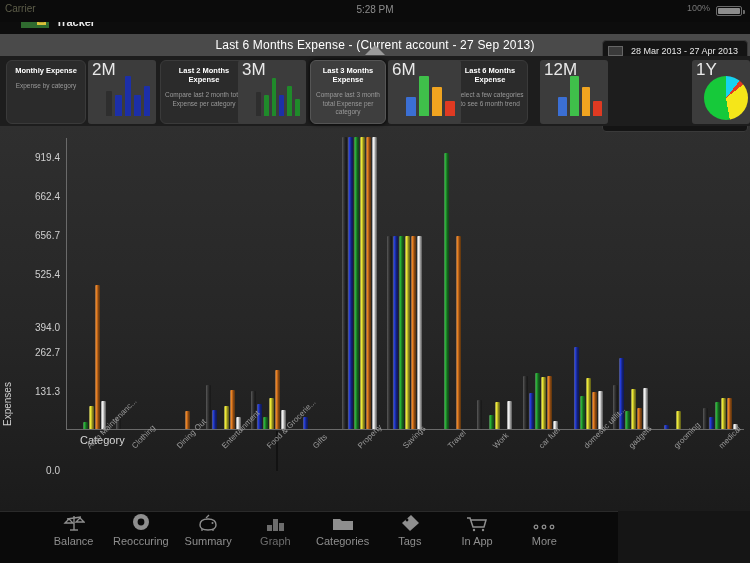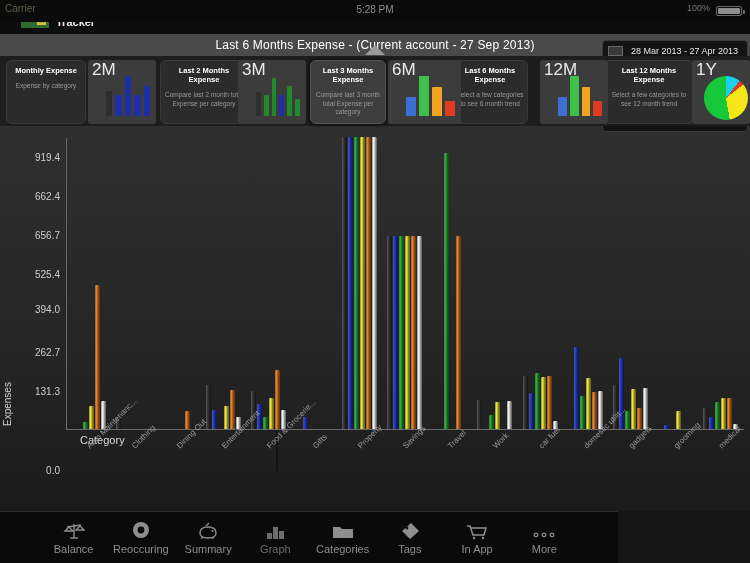--- a/index.html
+++ b/index.html
@@ -132,40 +132,40 @@
     position:absolute; left:32px; top:308px; font-size:11px; color:#d6d6d6;margin-left:48px;
   }
   #cursorline{
     position:absolute; left:276px; top:305px; width:2px; height:40px; background:#121212;
   }
 
   
   #tabbar{
     position:absolute; left:0; bottom:0; width:618px; height:52px;
     background:#0a0a0a; border-top:1px solid #2a2a2a;
-    display:flex; align-items:center; padding:0 40px;
+    display:flex; align-items:flex-start; padding:0 40px;
   }
   .tab{ flex:1; display:flex; flex-direction:column; align-items:center; gap:3px; color:#8e8e8e;}
   .tab.active{ color:#6d6d6d;}
   .tab .tbl{ font-size:11px;}
   .ticon{ height:20px; display:flex; align-items:flex-end; }
 </style>
 </head>
 <body>
 
 <div id="chart">
   <div id="axisTitleY">Expenses</div>
   <div id="axisTitleX">Category</div>
   <div id="plot">
     <div id="axisX"></div>
     <div id="axisY"></div>
   <div class="ylabel" style="top: 292px; margin-top: 40px;">0.0</div>
       <div class="ylabel" style="top: 253.077px;">131.3</div>
       <div class="ylabel" style="top: 214.123px; text-align: right;">262.7</div>
-      <div class="ylabel" style="top: 171px; margin-left: 40px;">394.0</div>
+      <div class="ylabel" style="top: 189px; margin-left: 40px;">394.0</div>
       <div class="ylabel" style="top: 136.247px;">525.4</div>
       <div class="ylabel" style="top: 97.3235px;">656.7</div>
       <div class="ylabel" style="top: 58.3704px;">662.4</div>
       <div class="ylabel" style="top: 19.4469px;">919.4</div>
       <div class="cluster" style="left: 4.6px;">
         <div class="bar" style="height: 0px; background: linear-gradient(90deg, rgb(67, 67, 67) 0%, rgb(46, 46, 46) 45%, rgb(25, 25, 25) 100%); visibility: hidden;"></div>
         <div class="bar" style="height: 0px; background: linear-gradient(90deg, rgb(41, 68, 244) 0%, rgb(28, 47, 168) 45%, rgb(15, 26, 92) 100%); visibility: hidden;"></div>
         <div class="bar" style="height: 7.11472px; background: linear-gradient(90deg, rgb(45, 200, 61) 0%, rgb(31, 138, 42) 45%, rgb(17, 76, 23) 100%);"></div>
         <div class="bar" style="height: 23.1228px; background: linear-gradient(90deg, rgb(255, 255, 61) 0%, rgb(201, 195, 42) 45%, rgb(111, 107, 23) 100%);"></div>
         <div class="bar" style="height: 144.37px; background: linear-gradient(90deg, rgb(255, 148, 38) 0%, rgb(194, 102, 26) 45%, rgb(107, 56, 14) 100%);"></div>
@@ -296,24 +296,20 @@
       <div class="ctitle">Last 2 Months Expense</div>
       <div class="cdesc">Compare last 2 month total Expense per category</div>
     </div>
     <div class="card sel" style="left: 310px; width: 76px;">
       <div class="ctitle">Last 3 Months Expense</div>
       <div class="cdesc">Compare last 3 month total Expense per category</div>
     </div>
     <div class="card" style="left: 452px; width: 76px;">
       <div class="ctitle">Last 6 Months Expense</div>
       <div class="cdesc">Select a few categories to see 6 month trend</div>
-    </div>
-    <div class="card" style="left: 604px; width: 90px;">
-      <div class="ctitle">Last 12 Months Expense</div>
-      <div class="cdesc">Select a few categories to see 12 month trend</div>
     </div>
     <div class="thumb" style="left: 88px; width: 68px;">
       <div class="tlabel">2M</div>
       <div class="tbars">
         <div class="tbar" style="background: rgb(46, 46, 46); height: 60%;"></div>
         <div class="tbar" style="background: rgb(28, 47, 168); height: 50%;"></div>
         <div class="tbar" style="background: rgb(28, 47, 168); height: 95%;"></div>
         <div class="tbar" style="background: rgb(28, 47, 168); height: 50%;"></div>
         <div class="tbar" style="background: rgb(28, 47, 168); height: 72%;"></div>
       </div>

